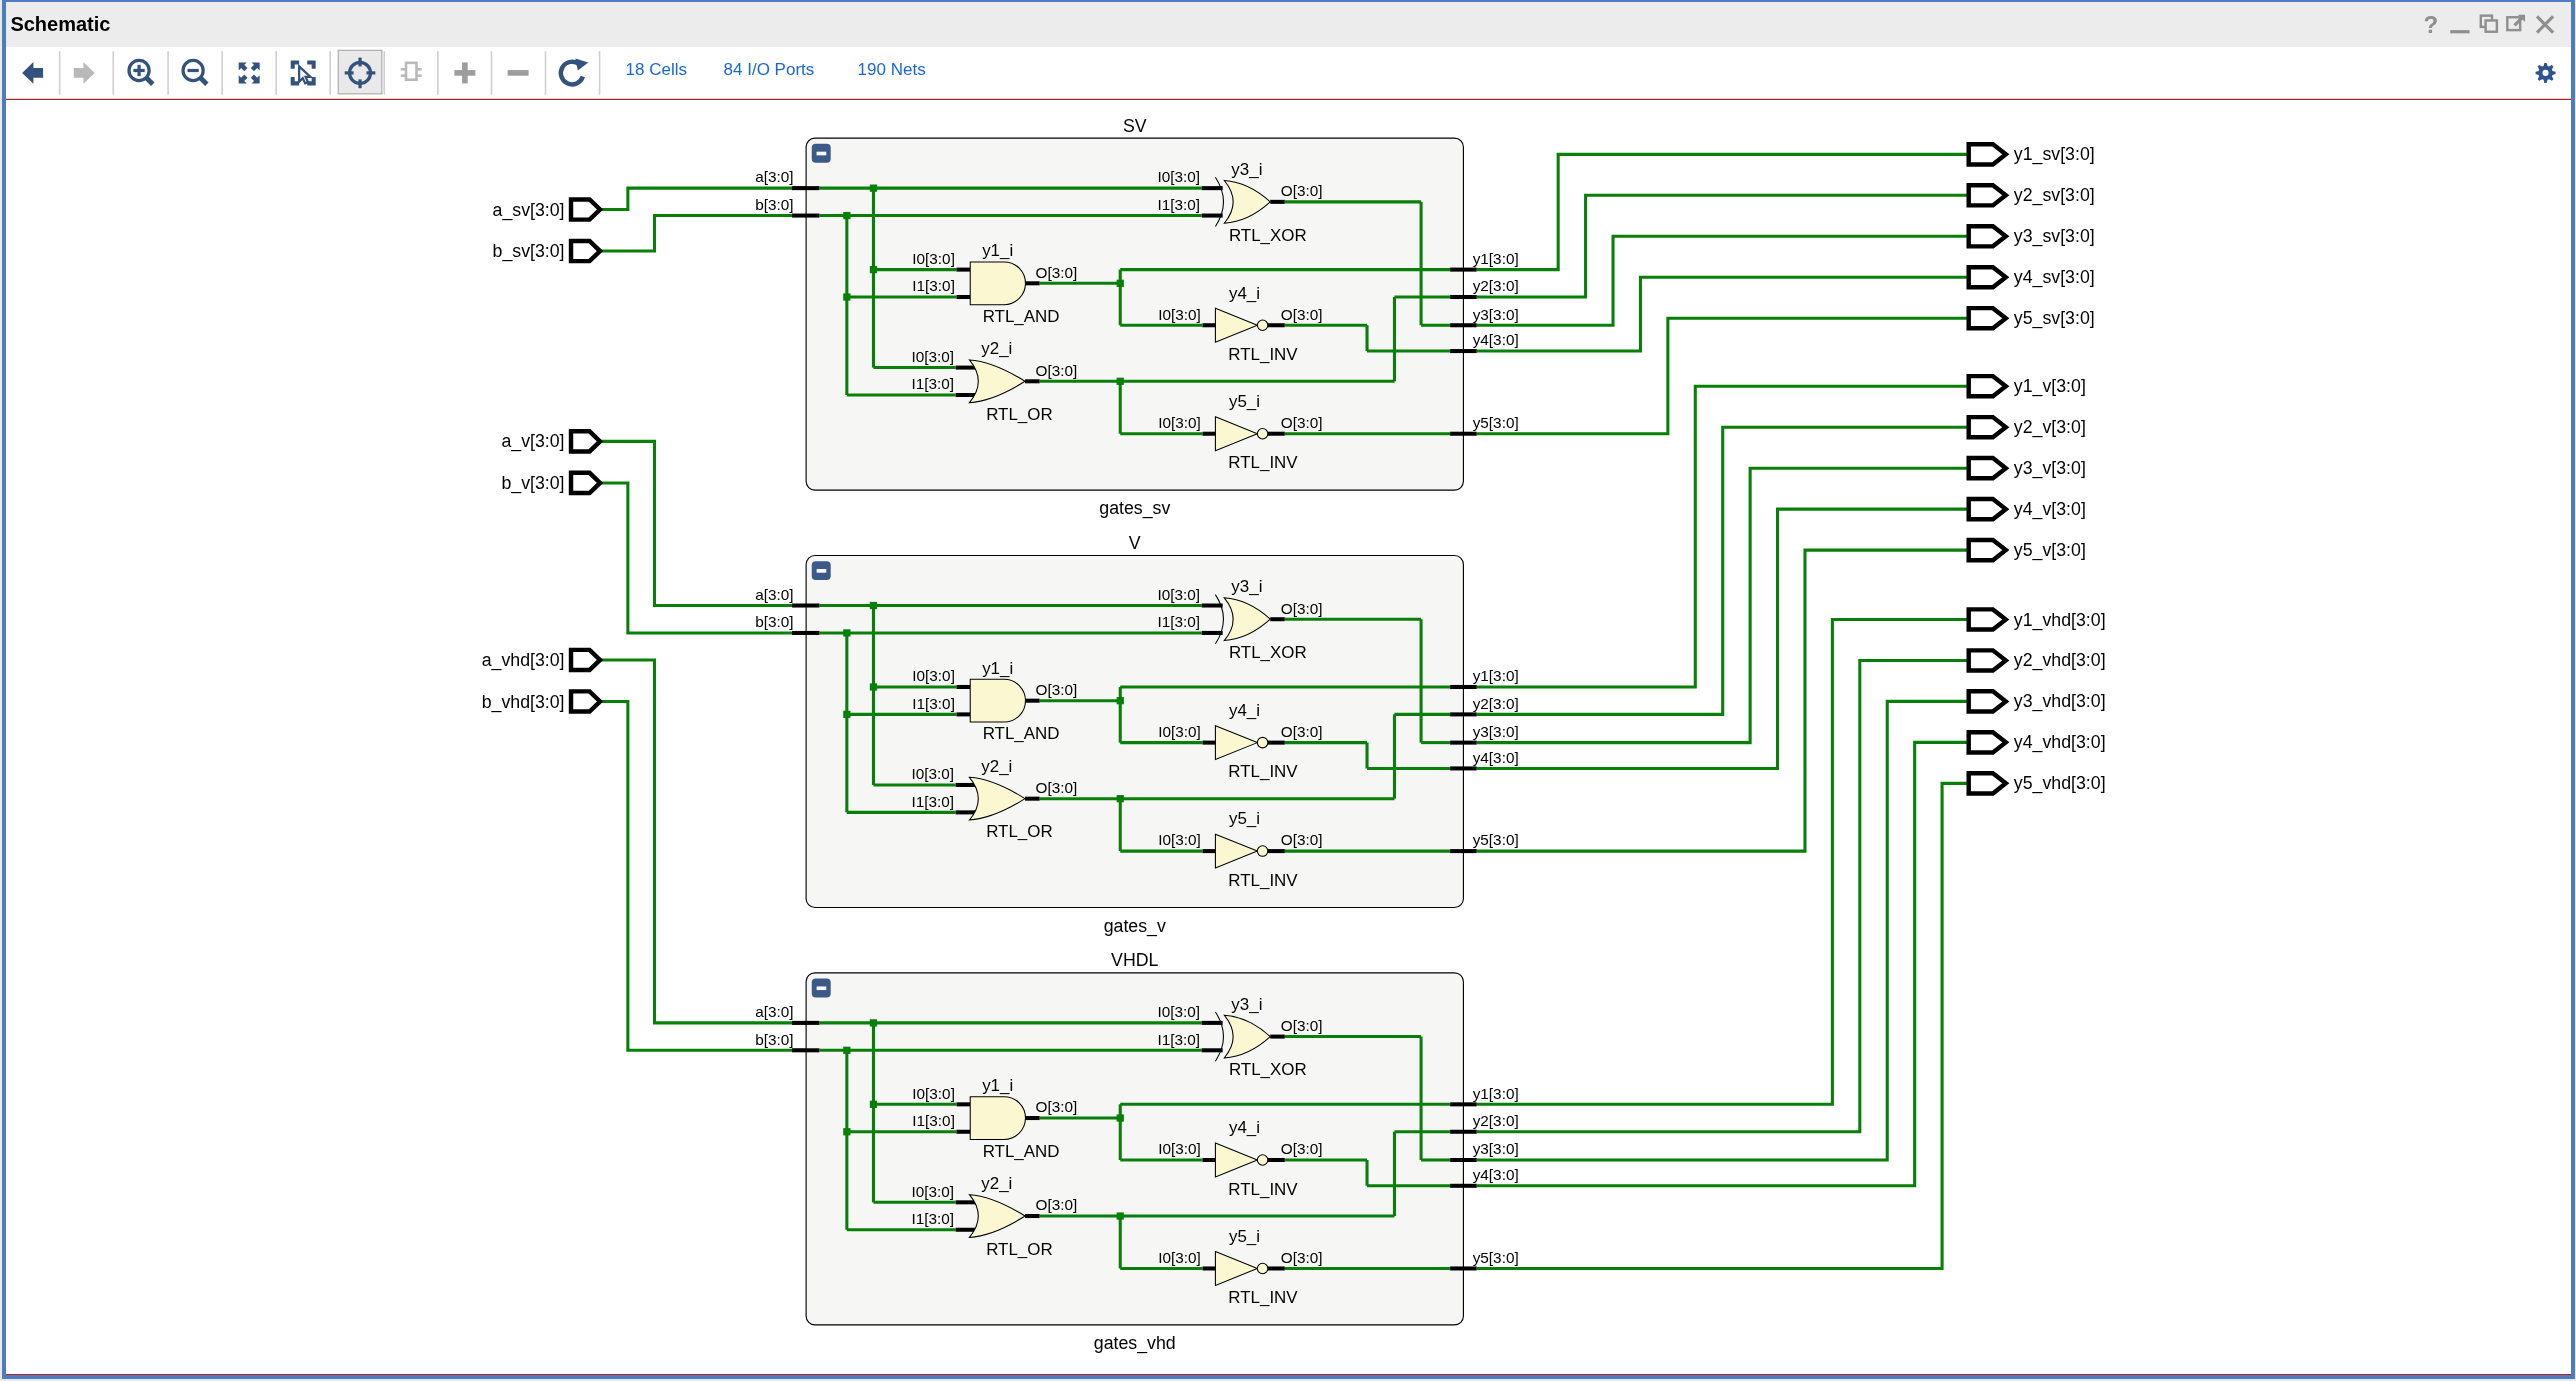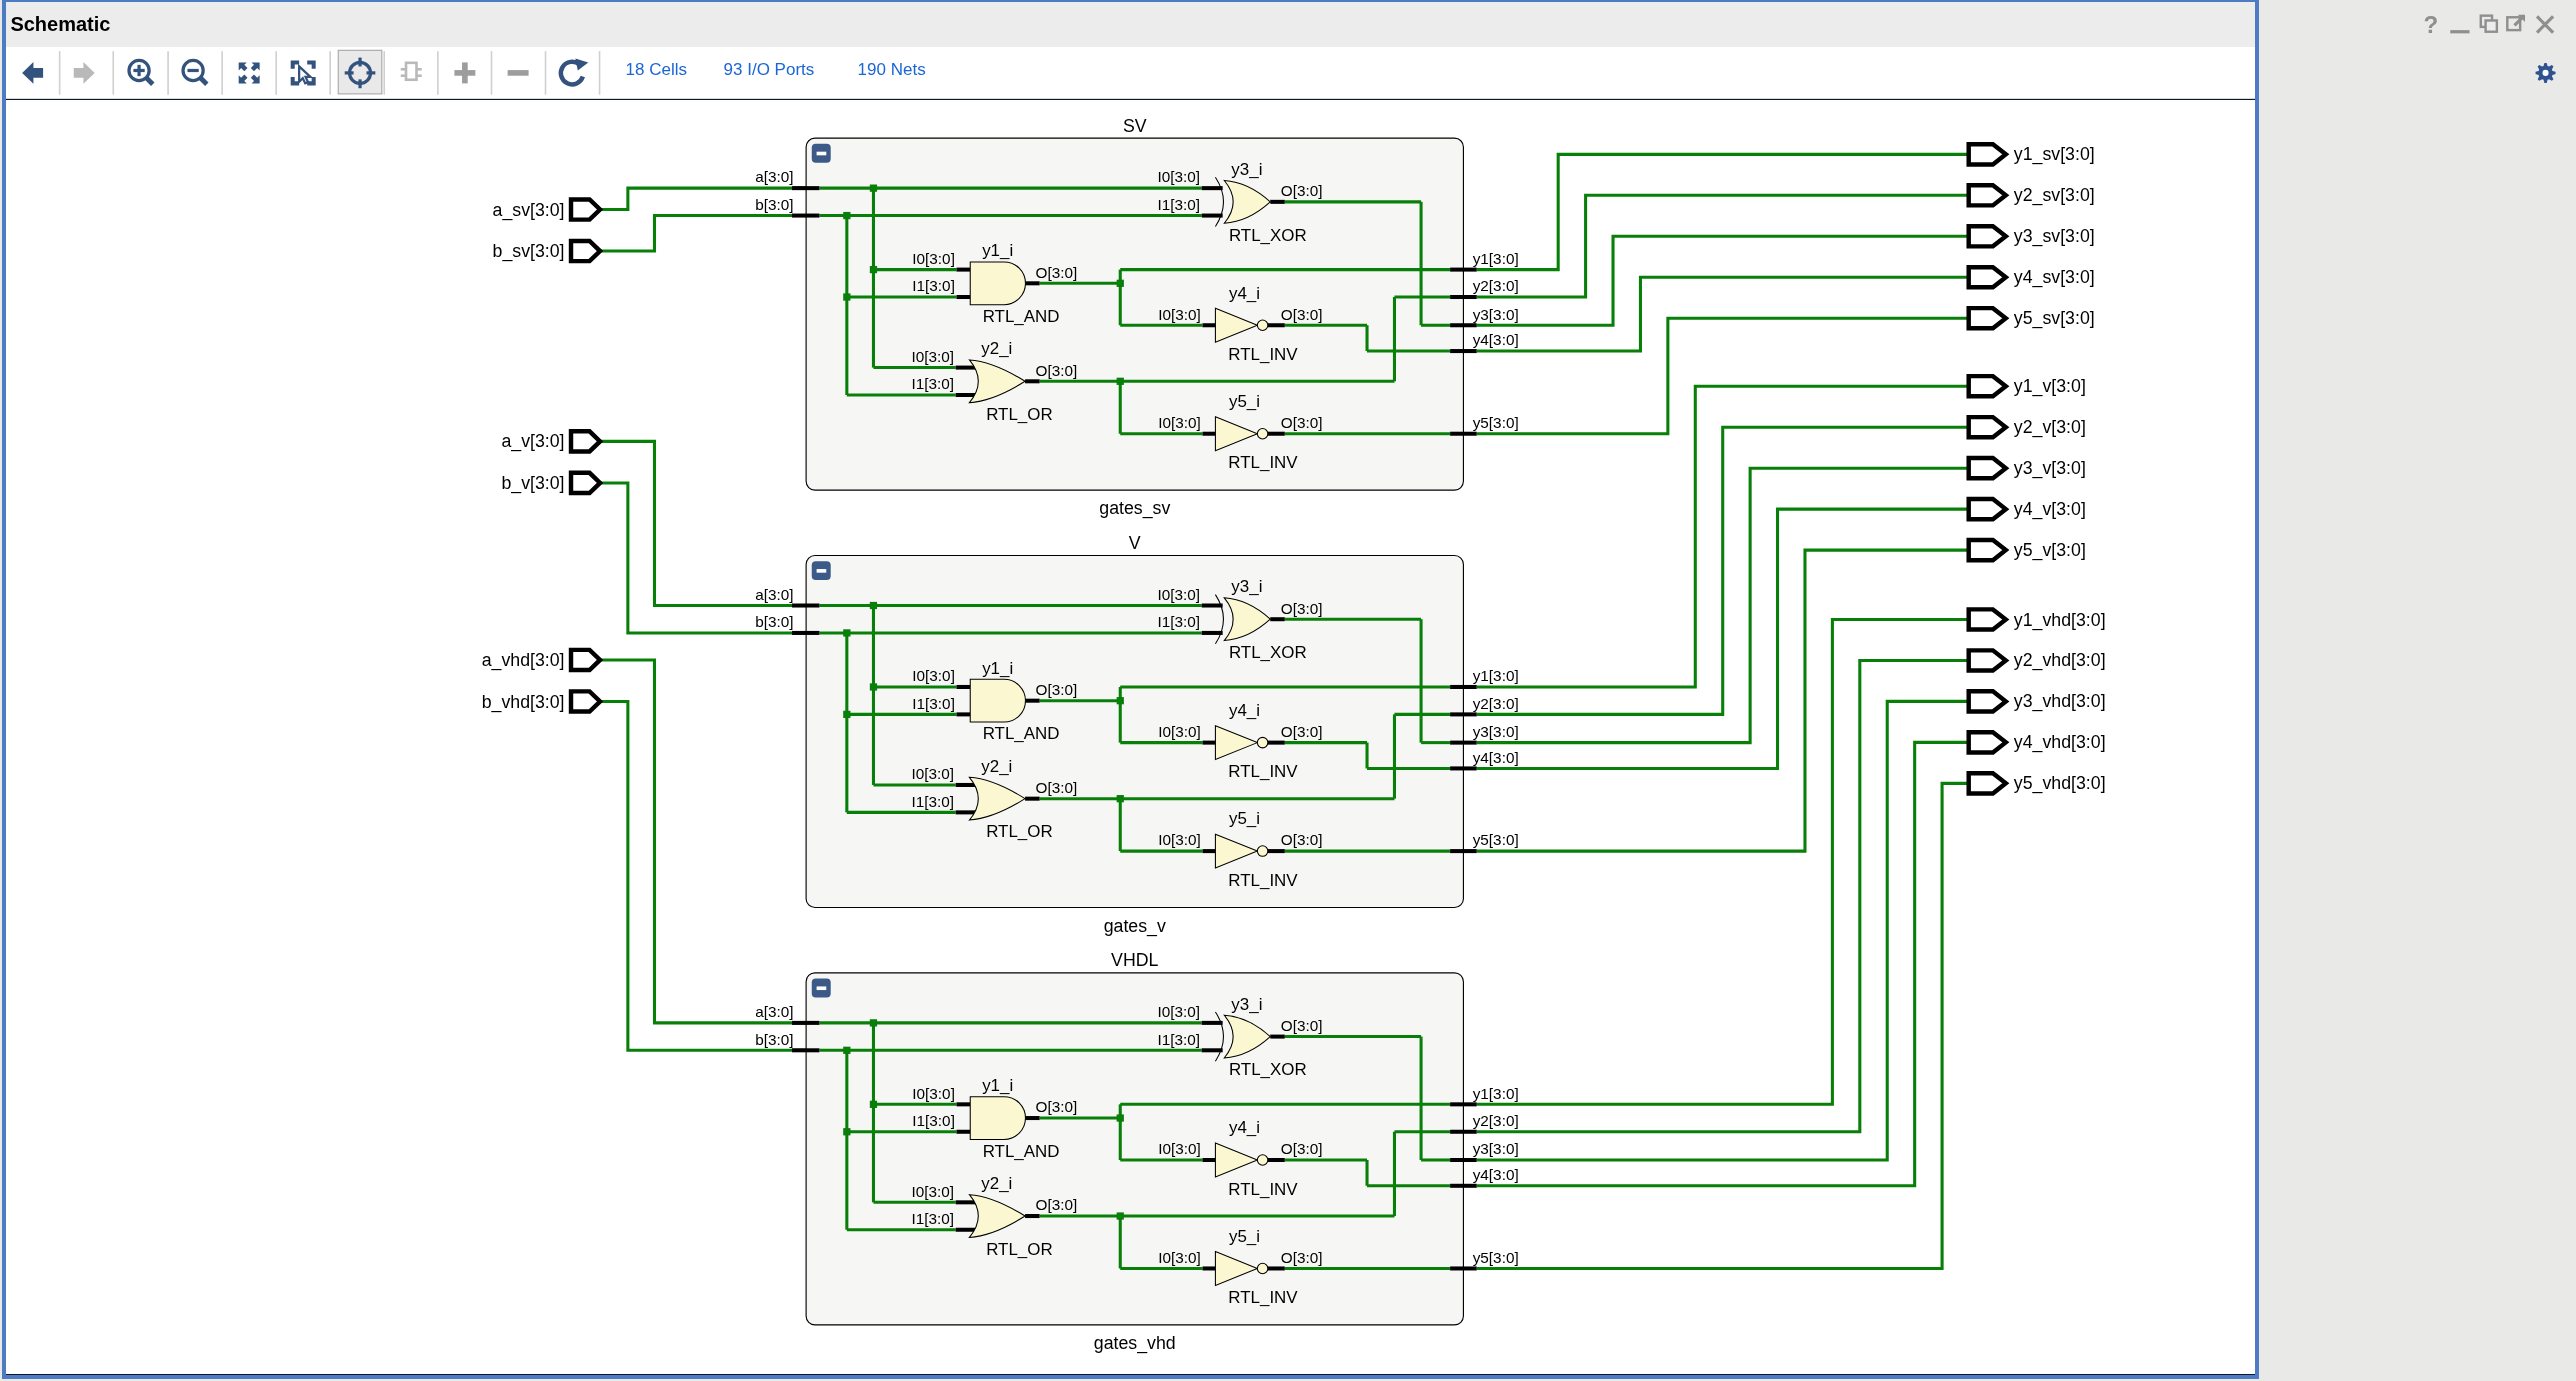--- a/index.html
+++ b/index.html
@@ -1,19 +1,19 @@
 <!DOCTYPE html>
 <html style="font-size:13px"><head>
 <meta charset="utf-8">
 <style>
   * { margin:0; padding:0; box-sizing:border-box; }
   html,body { width:2576px; height:1382px; background:#e9e9e7; overflow:hidden;
               font-family:"Liberation Sans", sans-serif; }
-  #win { position:absolute; left:1.6px; top:0; width:2257px; height:1379px;
-         border:4.8px solid #4d7cc2; border-top-width:2.4px; background:#0f172a; }
+  #win { position:absolute; left:1.6px; top:0; width:2573px; height:1379px;
+         border:4.8px solid #4d7cc2; border-top-width:2.4px; background:#b91c1c; }
   #title { position:absolute; left:0; top:0; width:100%; height:45px; background:#ececec; }
   #title span { position:absolute; left:4.8px; top:10.5px; font-size:20px; font-weight:bold; color:#000; }
   #tbar { position:absolute; left:0; top:45px; width:100%; height:52px; background:#fff;
           border-bottom:1.6px solid #d8d8d8; }
   #canvas { position:absolute; left:0; top:98px; width:100%; height:1274px; background:#fff; }
   svg { position:absolute; left:0; top:0; }
   .lnk { position:absolute; top:13px; font-size:17px; color:#1a66d6; }
 </style>
 </head>
 <body>
@@ -79,21 +79,21 @@
 <line x1="517.0" y1="94.5" x2="523.5" y2="94.5" stroke="#b9b9b9" stroke-width="3.2"></line>
 <line x1="564" y1="91" x2="590" y2="91" stroke="#9d9d9d" stroke-width="7"></line>
 <line x1="577" y1="78" x2="577" y2="104" stroke="#9d9d9d" stroke-width="7"></line>
 <line x1="630" y1="91" x2="656" y2="91" stroke="#9d9d9d" stroke-width="7"></line>
 <path d="M 719 80.5 A 14 14 0 1 0 723.3 95.5" fill="none" stroke="#33527d" stroke-width="5.5"></path>
 <polygon points="714,73 730,78 717,88" fill="#33527d"></polygon>
 <polygon points="3169.4,89.6 3169.4,92.4 3165.6,93.5 3164.9,95.3 3166.8,98.8 3164.8,100.8 3161.3,98.9 3159.5,99.6 3158.4,103.4 3155.6,103.4 3154.5,99.6 3152.7,98.9 3149.2,100.8 3147.2,98.8 3149.1,95.3 3148.4,93.5 3144.6,92.4 3144.6,89.6 3148.4,88.5 3149.1,86.7 3147.2,83.2 3149.2,81.2 3152.7,83.1 3154.5,82.4 3155.6,78.6 3158.4,78.6 3159.5,82.4 3161.3,83.1 3164.8,81.2 3166.8,83.2 3164.9,86.7 3165.6,88.5" fill="#2f5390"></polygon>
         <circle cx="3157" cy="91" r="3.78" fill="#fff"></circle>
       </svg>
     <span class="lnk" style="left:620px">18 Cells</span>
-    <span class="lnk" style="left:718px">93 I/O Ports</span>
+    <span class="lnk" style="left:718px">84 I/O Ports</span>
     <span class="lnk" style="left:852px">190 Nets</span>
   </div>
   <div id="canvas"></div>
 </div>
 <svg width="2576" height="1382" viewBox="0 0 3194 1713" style="pointer-events:none">
 <polyline points="744,259.5 778.5,259.5 778.5,233 1016,233" fill="none" stroke="#087f08" stroke-width="3.8"></polyline>
 <polyline points="744,311 811.5,311 811.5,267 1016,267" fill="none" stroke="#087f08" stroke-width="3.8"></polyline>
 <polyline points="744,547 811.5,547 811.5,750.5 1016,750.5" fill="none" stroke="#087f08" stroke-width="3.8"></polyline>
 <polyline points="744,598.5 778.5,598.5 778.5,784.5 1016,784.5" fill="none" stroke="#087f08" stroke-width="3.8"></polyline>
 <polyline points="744,818 811.5,818 811.5,1268 1016,1268" fill="none" stroke="#087f08" stroke-width="3.8"></polyline>

